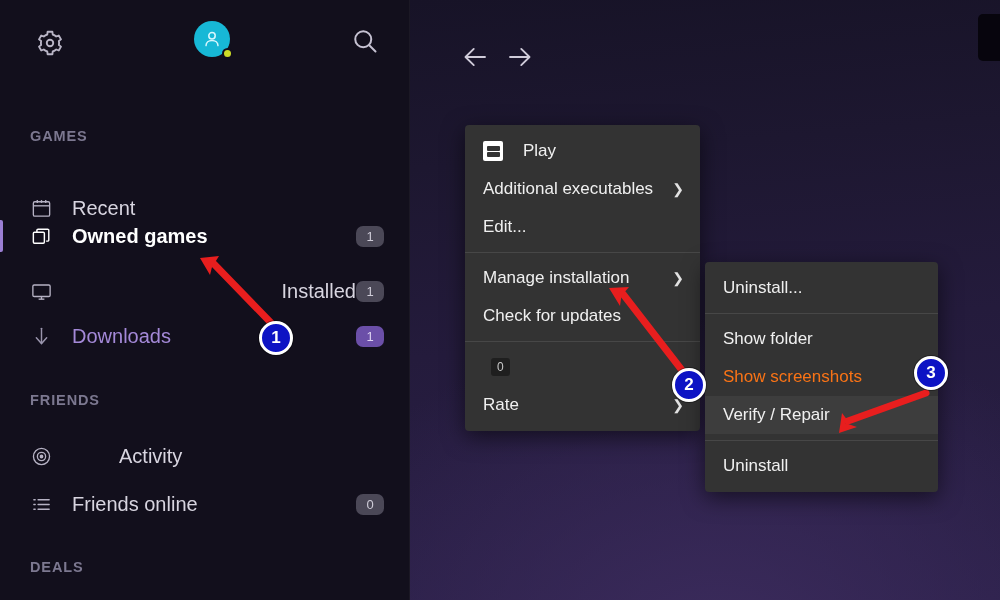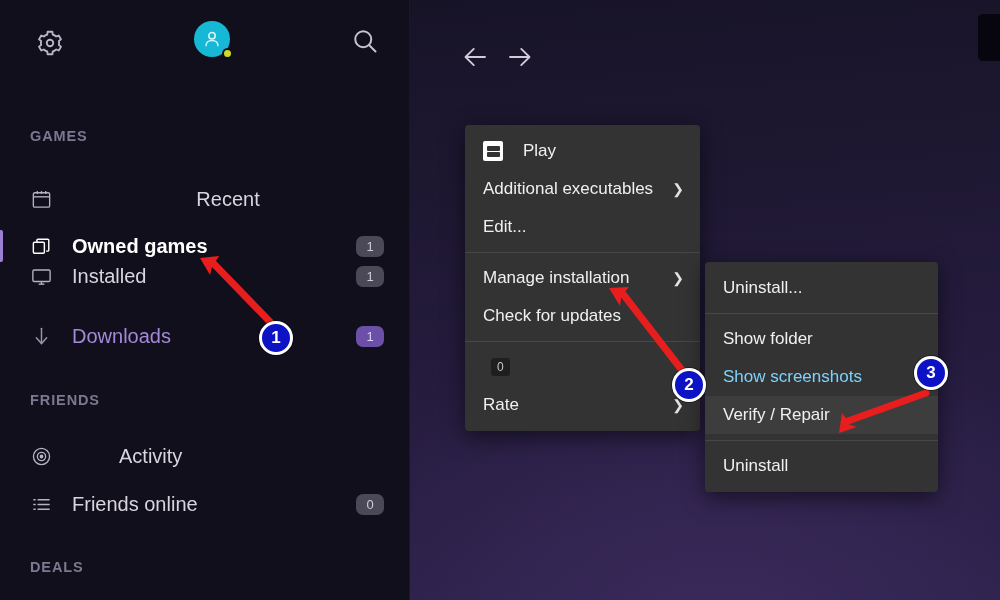--- a/index.html
+++ b/index.html
@@ -91,23 +91,23 @@
     min-width: 28px; height: 21px;
     border-radius: 7px;
     background: #4b4857;
     color: #cfccd8;
     font-size: 13px;
     display: flex; align-items: center; justify-content: center;
     padding: 0 7px;
   }
   .badge.purple { background: #6b4fa8; color: #ddd2f2; }
 
-  #n-recent    { top: 179px; text-align: center; }
-  #n-owned     { top: 226px; }
-  #n-installed { top: 256px; }
+  #n-recent    { top: 188px; }
+  #n-owned     { top: 216px; }
+  #n-installed { top: 271px; text-align: right; }
   #n-downloads { top: 316px; }
   #n-activity  { top: 436px; gap: 47px; }
   #n-friends   { top: 484px; }
 
   
   #main {
     position: relative;
     flex: 1;
     height: 600px;
     background:
@@ -139,21 +139,21 @@
   .ctx-item {
     position: relative;
     height: 38px;
     display: flex; align-items: center;
     padding: 0 16px 0 18px;
     color: #f0f0f0;
     font-size: 17px;
     white-space: nowrap;
   }
   .ctx-item.highlight { background: #3d3d3d; }
-  .ctx-item.disabled { color: #7dd3fc; }
+  .ctx-item.disabled { color: #f97316; }
   .ctx-item .ci-ico { width: 24px; flex: 0 0 24px; margin-right: 16px; display: flex; align-items: center; }
   .ctx-item .ci-label { flex: 1; }
   .ctx-item .ci-arrow { font-size: 14px; color: #e2e2e2; margin-left: 8px; }
   .ctx-item .ci-count {
     background: #1f1f1f; color: #c8c8c8;
     font-size: 12px; border-radius: 3px;
     padding: 2px 6px; margin-left: 8px;
   }
   .ctx-sep { height: 1px; background: #474747; margin: 6px 0; }
 

